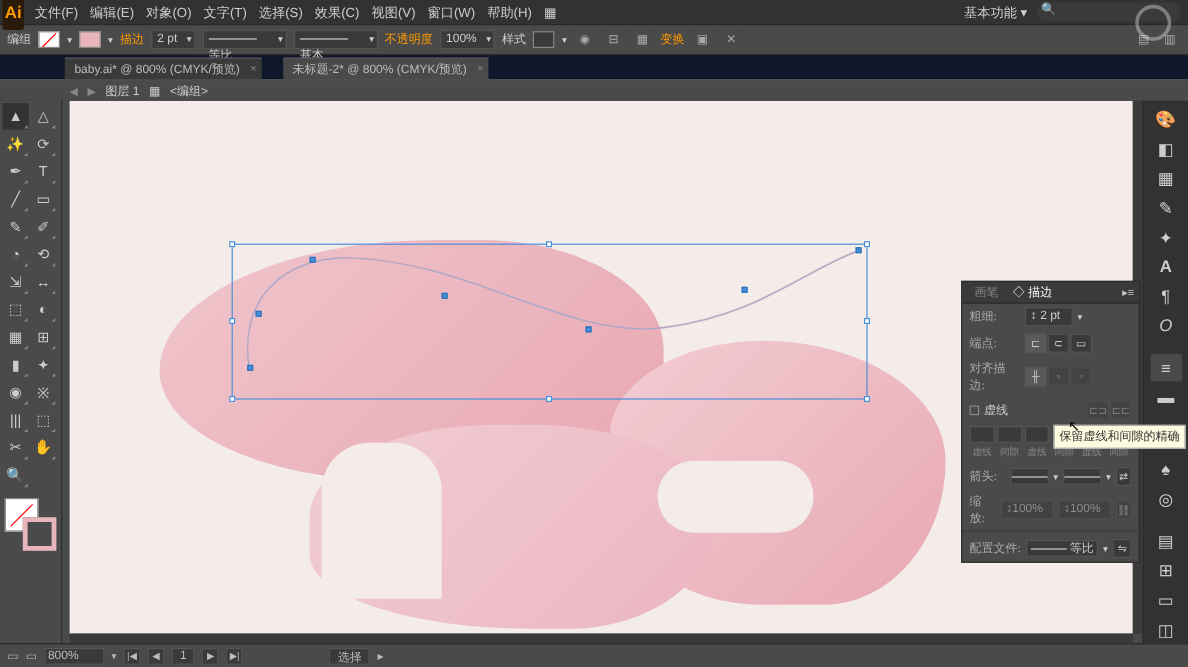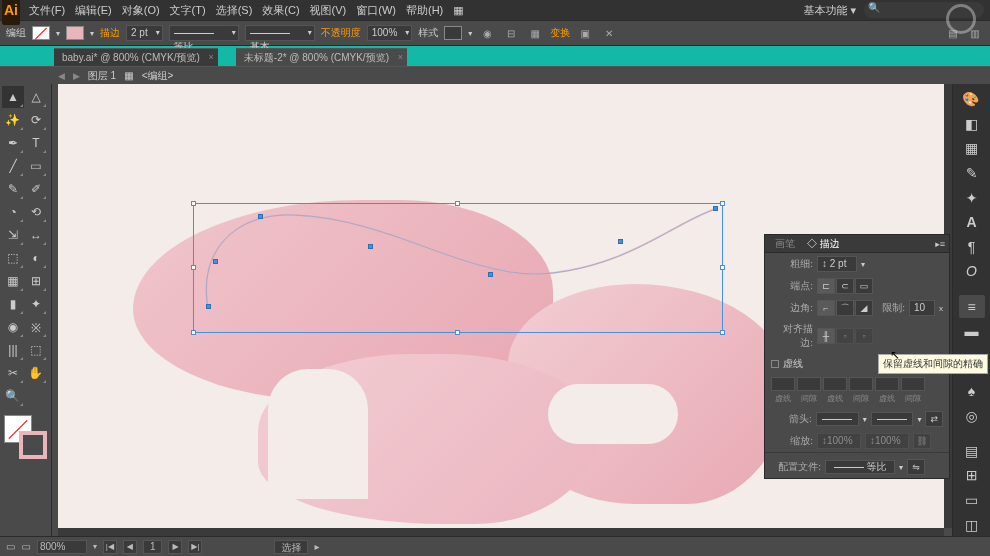--- a/index.html
+++ b/index.html
@@ -21,21 +21,21 @@
 .controlbar .swatch.none::after { content: ""; position: absolute; left: 0; top: 50%; width: 100%; height: 1px; background: red; transform: rotate(-45deg); }
 .controlbar .swatch.pink { background: #e8b5bc; }
 .controlbar .dropdown { height: 16px; background: #3a3a3a; border: 1px solid #555; padding: 0 14px 0 4px; position: relative; color: #ccc; font-size: 10px; line-height: 14px; }
 .controlbar .dropdown::after { content: "▾"; position: absolute; right: 2px; top: 0; font-size: 8px; }
 .controlbar .ctrl-text-orange { color: #ff9a00; }
 .controlbar .icon-btn { width: 18px; height: 18px; background: #4a4a4a; display: flex; align-items: center; justify-content: center; color: #aaa; font-size: 10px; }
 .controlbar .spacer { flex: 1; }
 .controlbar .panel-icons { display: flex; gap: 4px; }
 
 
-.tabbar { height: 20px; background: #14b8a6; display: flex; align-items: flex-end; padding: 0 16px 0 54px; color: #bbb; font-size: 10px; }
+.tabbar { height: 20px; background: #0f172a; display: flex; align-items: flex-end; padding: 0 16px 0 54px; color: #bbb; font-size: 10px; }
 .tab { height: 18px; background: #3a3a3a; padding: 2px 18px 0 8px; margin-right: 2px; border-top: 1px solid #555; position: relative; }
 .tab.active { background: #4a4a4a; margin-left: 16px; }
 .tab .close { position: absolute; right: 4px; top: 3px; font-size: 9px; color: #888; }
 
 
 .breadcrumb { height: 18px; background: #4a4a4a; border-top: 1px solid #555; display: flex; align-items: center; padding: 0 6px 0 58px; color: #ccc; font-size: 10px; gap: 8px; }
 .breadcrumb .bc-icon { color: #888; font-size: 9px; }
 
 
 .main { position: absolute; top: 84px; left: 0; right: 0; bottom: 20px; display: flex; }
@@ -71,27 +71,27 @@
 
 .scroll-v { position: absolute; right: 0; top: 0; bottom: 8px; width: 8px; background: #3a3a3a; }
 .scroll-h { position: absolute; left: 6px; right: 8px; bottom: 0; height: 8px; background: #3a3a3a; }
 
 
 .right-dock { width: 38px; background: #323232; display: flex; flex-direction: column; align-items: center; padding-top: 4px; gap: 2px; border-left: 1px solid #2a2a2a; }
 .dock-icon { width: 26px; height: 26px; display: flex; align-items: center; justify-content: center; color: #ccc; font-size: 14px; border-radius: 2px; }
 .dock-icon.active { background: #4a4a4a; }
 
 
-.stroke-panel { position: absolute; right: 40px; top: 234px; width: 186px; background: #4a4a4a; border: 1px solid #2a2a2a; color: #ccc; font-size: 10px; z-index: 10; }
+.stroke-panel { position: absolute; right: 40px; top: 234px; width: 149px; background: #4a4a4a; border: 1px solid #2a2a2a; color: #ccc; font-size: 10px; z-index: 10; }
 .panel-header { height: 18px; background: #3a3a3a; display: flex; align-items: center; padding: 0 4px; border-bottom: 1px solid #2a2a2a; }
 .panel-header .tab-active { padding: 0 6px; color: #fff; }
 .panel-header .tab-inactive { padding: 0 6px; color: #888; }
 .panel-header .menu { margin-left: auto; font-size: 9px; }
 .panel-row { display: flex; align-items: center; padding: 3px 6px; gap: 4px; }
-.panel-row .lbl { width: 42px; text-align: right; color: #aaa; font-family: Liberation Serif, serif; }
+.panel-row .lbl { width: 42px; text-align: left; color: #aaa; font-family: Liberation Serif, serif; }
 .panel-row .field { height: 16px; background: #3a3a3a; border: 1px solid #555; padding: 0 4px; min-width: 40px; line-height: 14px; }
 .panel-row .btn-grp { display: flex; gap: 1px; }
 .panel-row .mini-btn { width: 18px; height: 16px; background: #3a3a3a; border: 1px solid #555; display: flex; align-items: center; justify-content: center; font-size: 9px; }
 .panel-row .mini-btn.active { background: #5a5a5a; }
 .dash-row { display: flex; gap: 2px; padding: 2px 6px; }
 .dash-field { width: 24px; height: 14px; background: #3a3a3a; border: 1px solid #555; }
 .dash-labels { display: flex; gap: 2px; padding: 0 6px 4px; font-size: 8px; color: #888; }
 .dash-labels span { width: 24px; text-align: center; }
 .arrow-preview { width: 44px; height: 14px; background: #3a3a3a; border: 1px solid #555; display: flex; align-items: center; justify-content: center; }
 .arrow-preview .line { width: 30px; height: 1px; background: #ccc; }
@@ -280,31 +280,20 @@
   </div>
   <div class="panel-row">
     <span class="lbl">端点:</span>
     <div class="btn-grp">
       <div class="mini-btn active">⊏</div>
       <div class="mini-btn">⊂</div>
       <div class="mini-btn">▭</div>
     </div>
   </div>
   <div class="panel-row">
-    <span class="lbl">边角:</span>
-    <div class="btn-grp">
-      <div class="mini-btn active">⌐</div>
-      <div class="mini-btn">⌒</div>
-      <div class="mini-btn">◢</div>
-    </div>
-    <span class="lbl" style="width:28px">限制:</span>
-    <span class="field" style="min-width:26px">10</span>
-    <span style="font-size:8px">x</span>
-  </div>
-  <div class="panel-row">
     <span class="lbl">对齐描边:</span>
     <div class="btn-grp">
       <div class="mini-btn active">╫</div>
       <div class="mini-btn" style="opacity:0.4">▫</div>
       <div class="mini-btn" style="opacity:0.4">▫</div>
     </div>
   </div>
   <div class="panel-row">
     <span style="width:8px;height:8px;border:1px solid #888"></span>
     <span>虚线</span>

